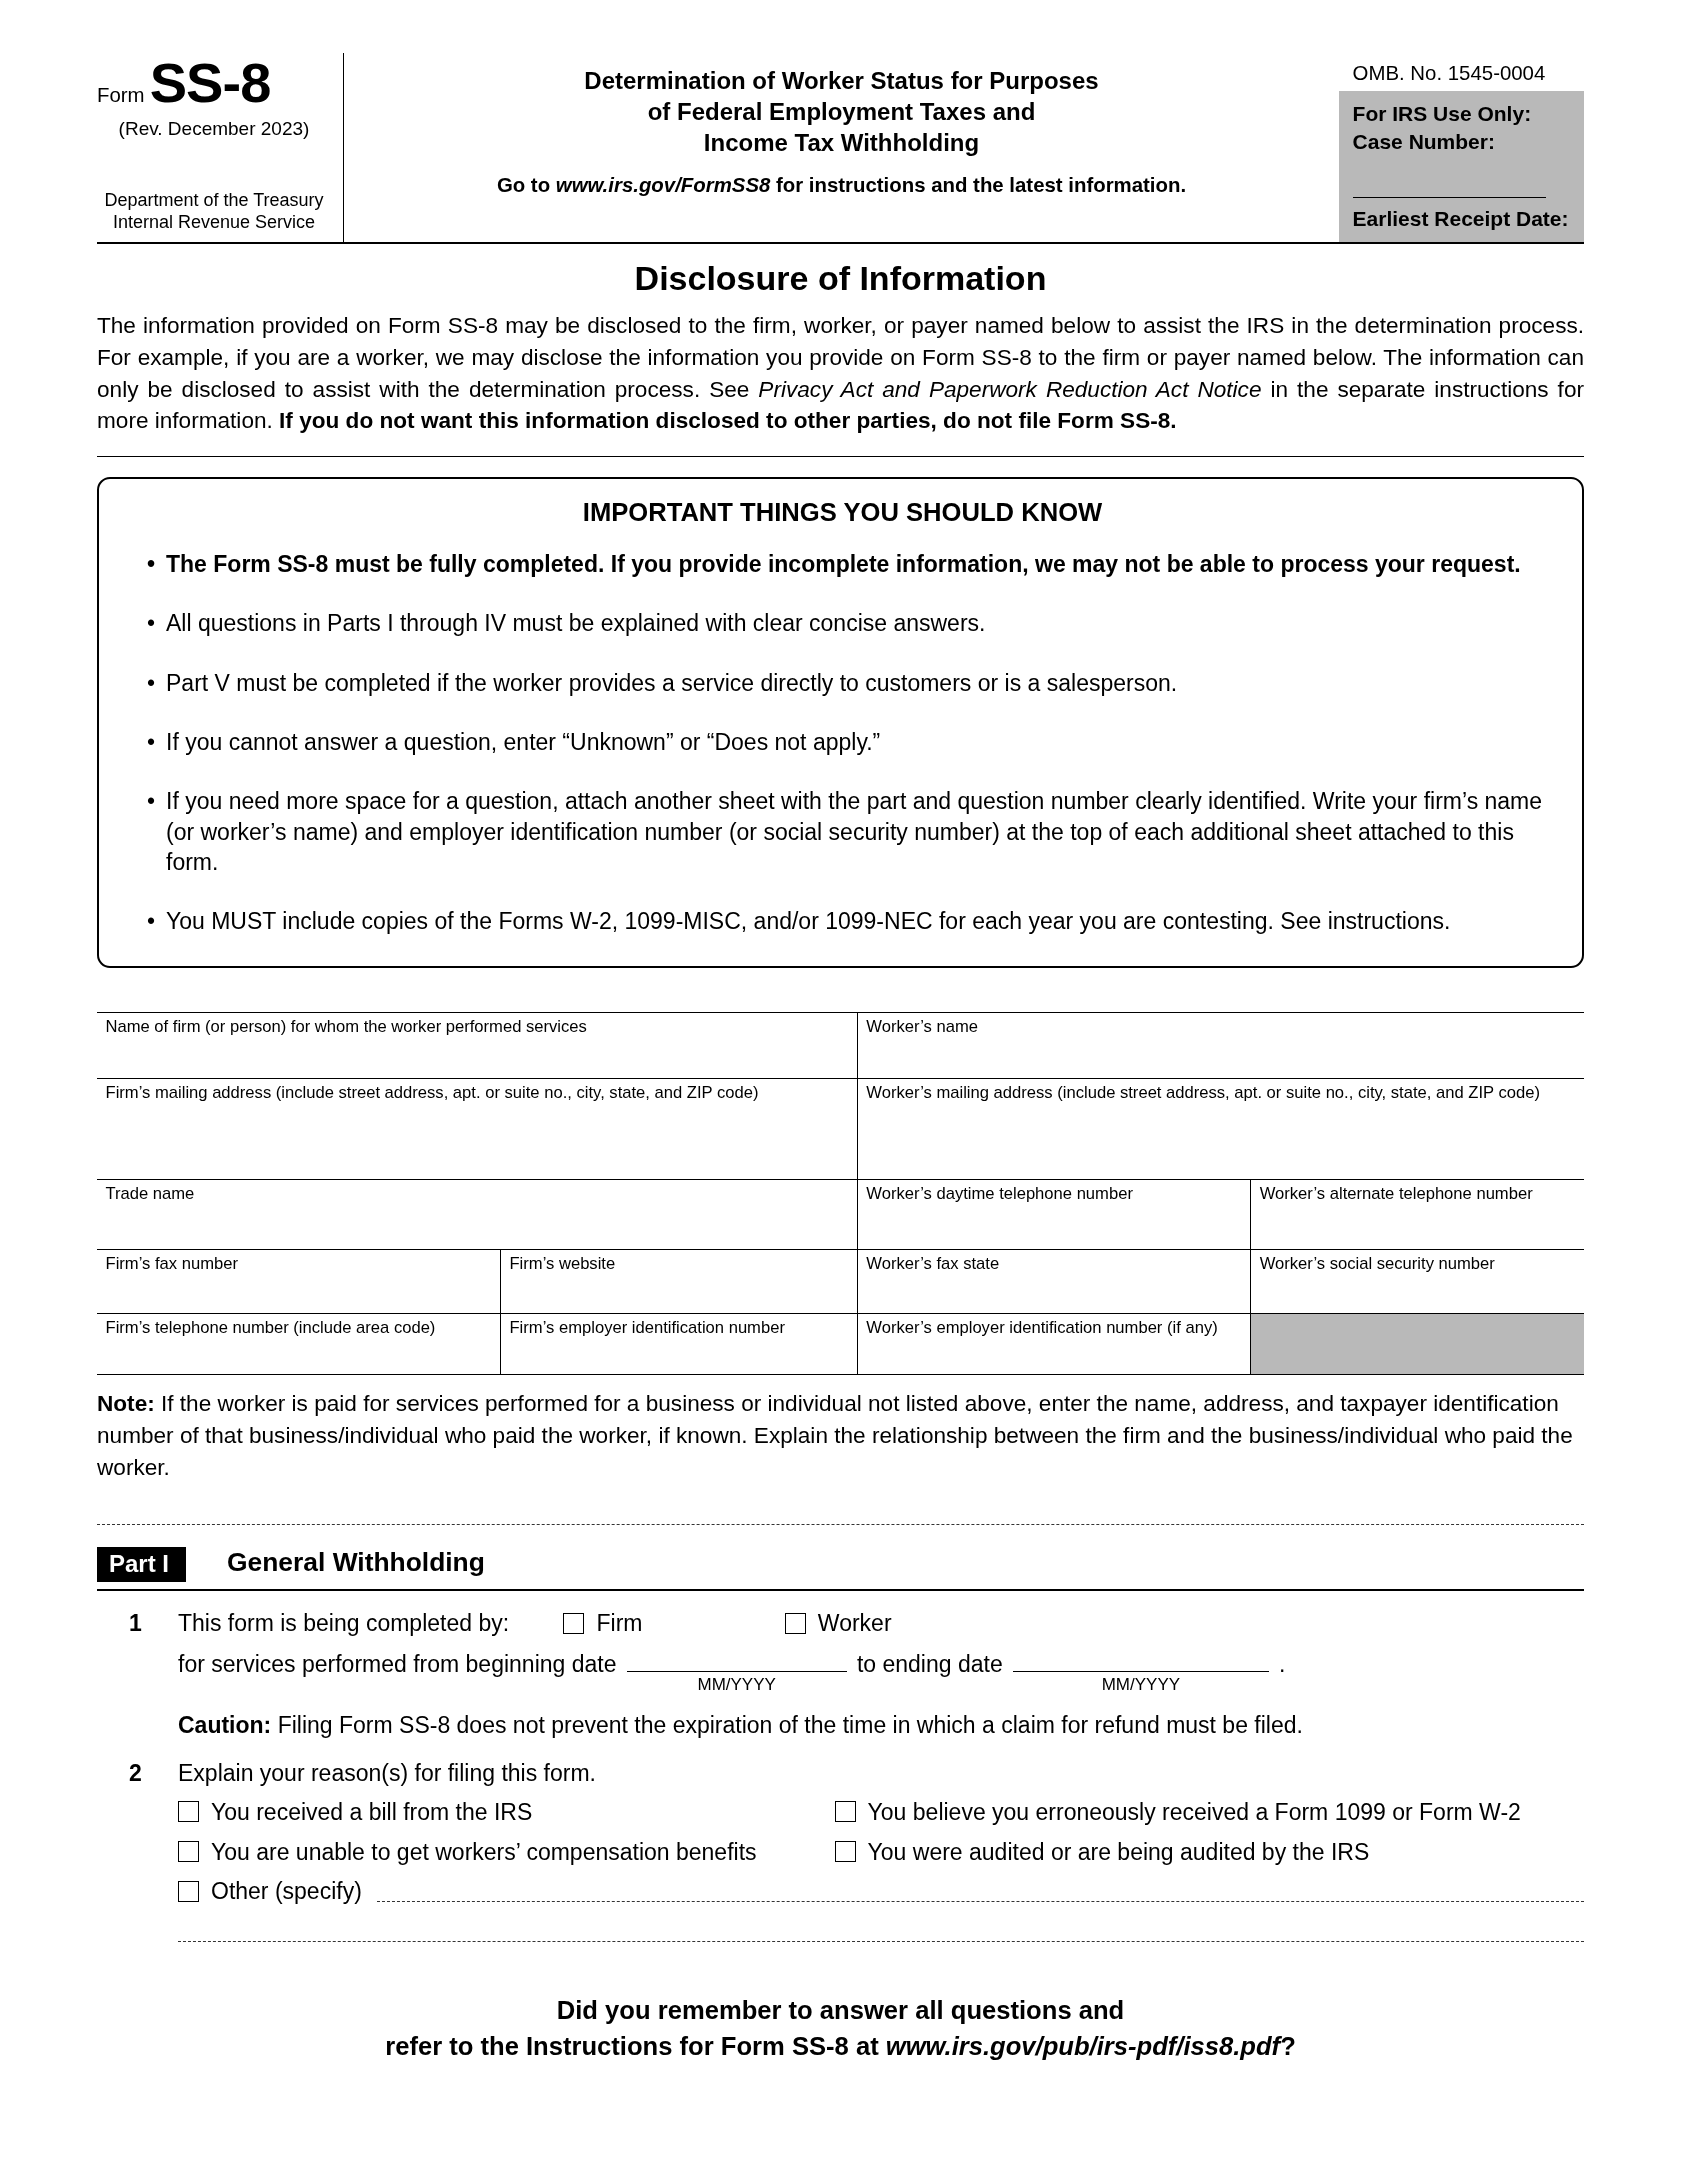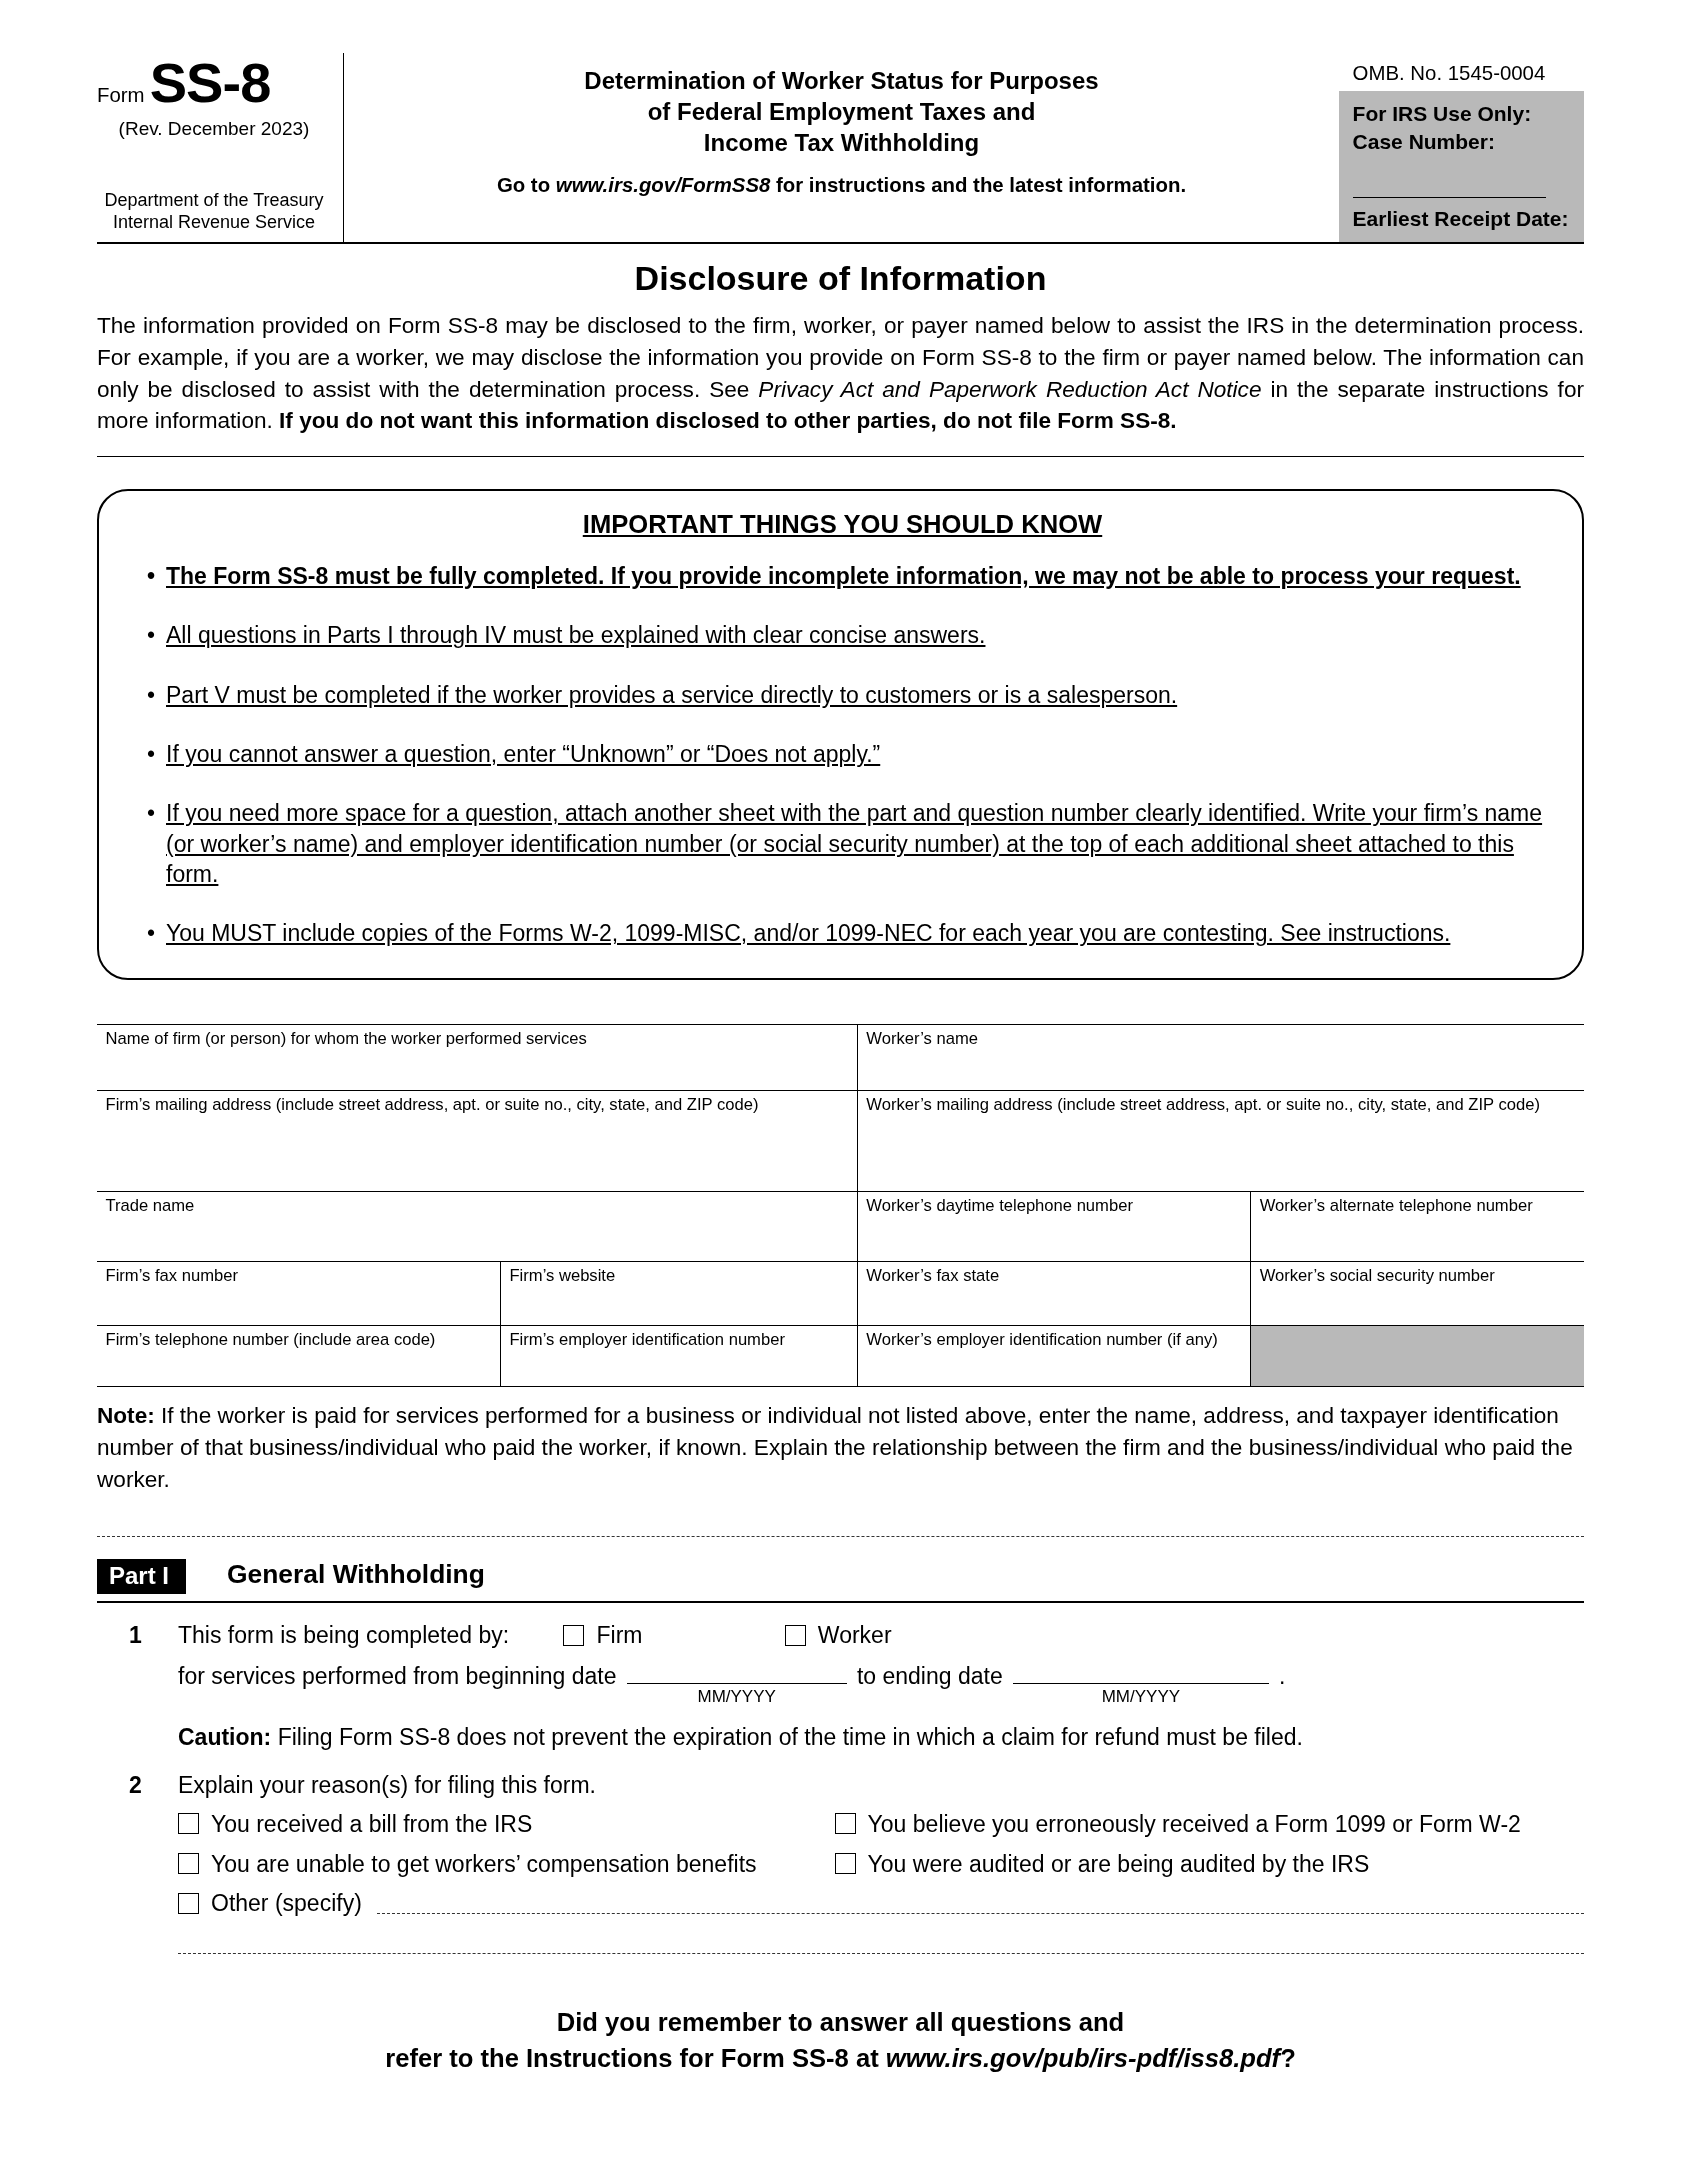--- a/index.html
+++ b/index.html
@@ -27,21 +27,21 @@
   .irs-box{background:#b9b9b9;flex:1;padding:8.5px 13.6px;font-size:21px;font-weight:bold;line-height:1.35;box-sizing:border-box;}
   .case-writeline{border-bottom:1.7px solid #000;height:29px;margin:12px 24px 6.8px 0;}
 
   
   .disclosure-heading{text-align:center;font-size:34px;font-weight:bold;margin:15.3px 0 12px 0;}
   .disclosure-para{font-size:22.6px;line-height:1.4;text-align:justify;border-bottom:1.7px solid #000;padding-bottom:19px;}
   .disclosure-para .it{font-style:italic;}
   .disclosure-para .bd{font-weight:bold;}
 
   
-  .important-box{border:2.6px solid #000;border-radius:31px;margin-top:32px;padding:19px 39px 25.6px 43px;text-decoration:underline;}
+  .important-box{border:2.6px solid #000;border-radius:13px;margin-top:20px;padding:19px 39px 25.6px 43px;}
   .important-heading{text-align:center;font-size:25.6px;font-weight:bold;margin-bottom:22px;}
   .important-box ul{list-style:none;margin:0;padding:0;}
   .important-box li{position:relative;padding-left:24px;font-size:23px;line-height:1.32;margin-bottom:29px;}
   .important-box li:last-child{margin-bottom:3.4px;}
   .important-box li::before{content:"•";position:absolute;left:5.1px;top:0;}
   .important-box li.bold{font-weight:bold;}
 
   
   .ftable{display:grid;margin-top:44px;border-top:1.7px solid #000;
     grid-template-columns:27.1% 24% 26.45% 22.45%;

